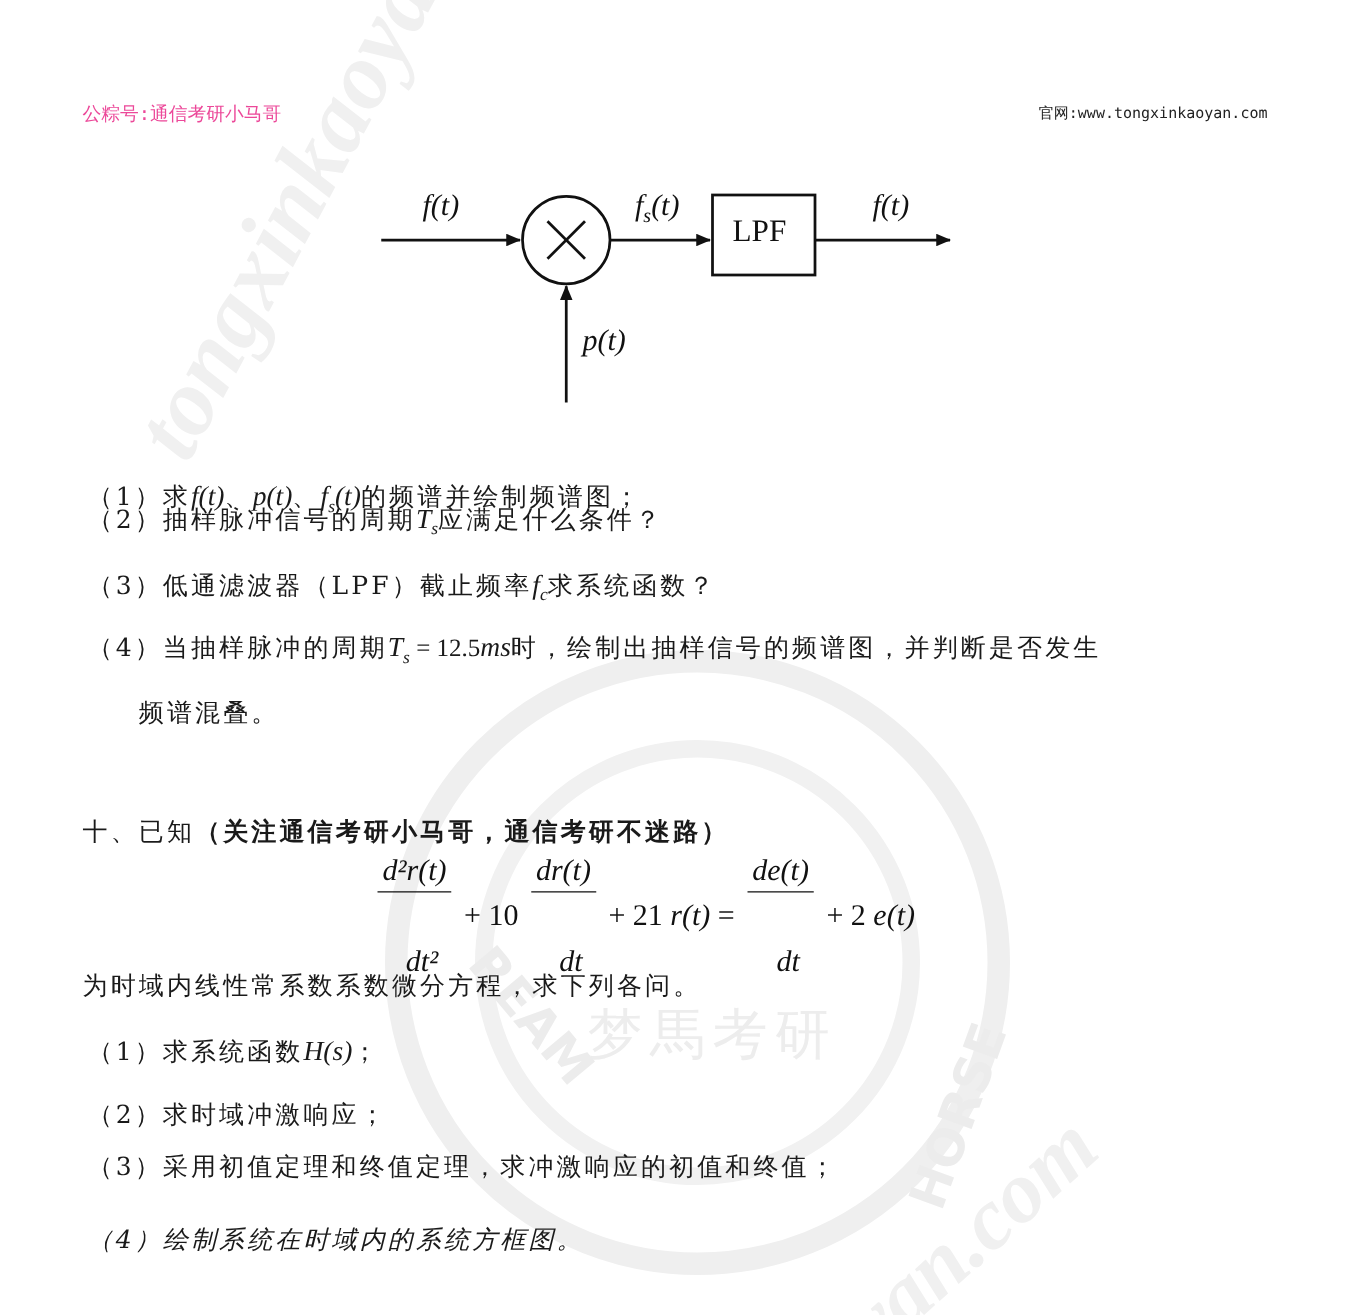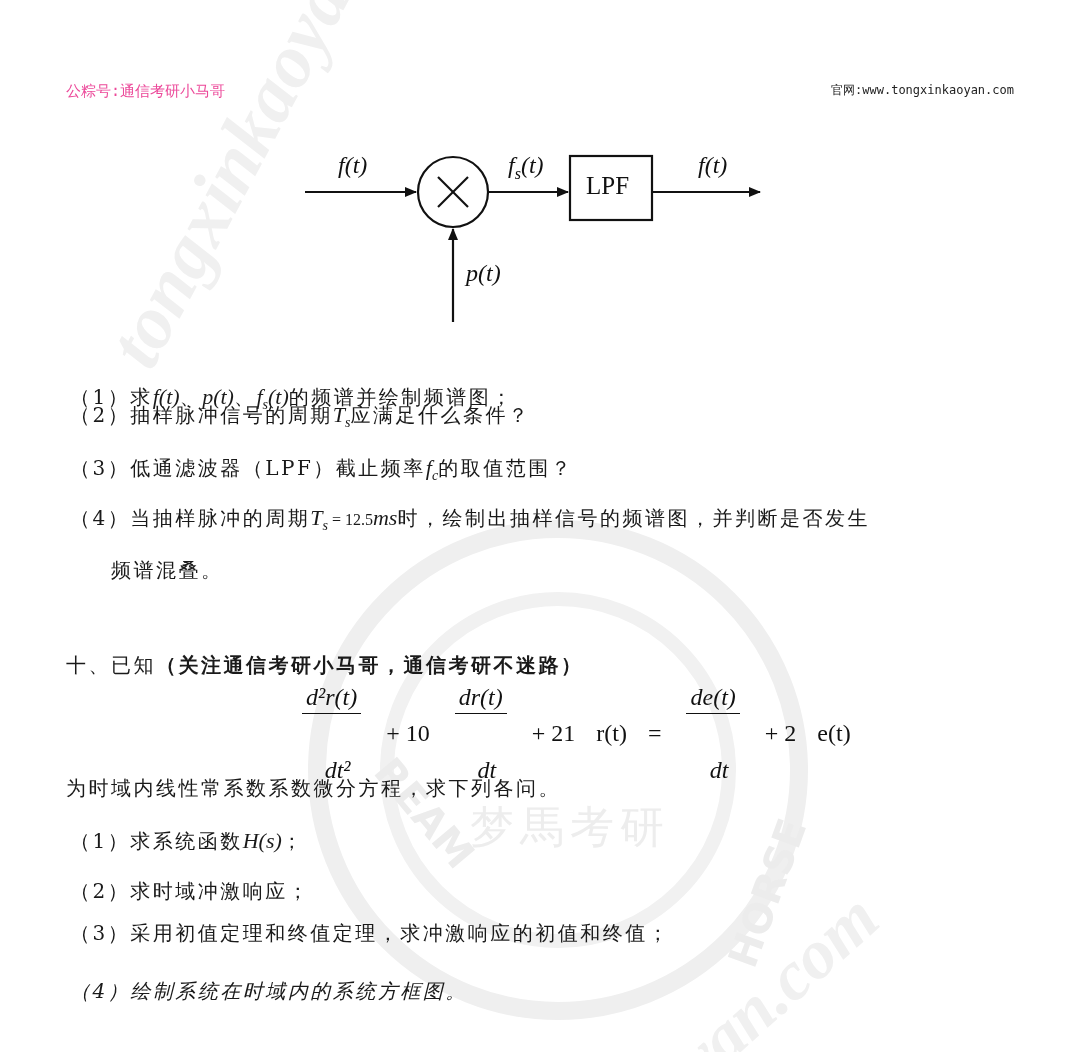--- a/index.html
+++ b/index.html
@@ -30,32 +30,32 @@
   .diagram svg { position: absolute; left: 0; top: 0; }
   .dlabel { position: absolute; font-family: "Liberation Serif", "DejaVu Serif", serif;
             font-style: italic; font-size: 24px; color: #111; }
   .dlabel sub { font-size: 16px; }
   .lpf-text { position: absolute; font-family: "Liberation Serif", "DejaVu Serif", serif;
               font-size: 25px; color: #111; }
 
   
   .line { position: absolute; left: 70px; font-size: 20px; letter-spacing: 2.5px; white-space: nowrap; color: #1a1a1a; }
   .math { font-family: "Liberation Serif", "DejaVu Serif", serif; font-style: italic; letter-spacing: 0; font-size: 22px; }
-  .math-up { font-family: "Liberation Serif", "DejaVu Serif", serif; font-style: normal; letter-spacing: 0; font-size: 16px; }
+  .math-up { font-family: "Liberation Serif", "DejaVu Serif", serif; font-style: normal; letter-spacing: 0; font-size: 20px; }
   .math sub { font-size: 14px; }
   .bold { font-weight: bold; }
 
   
   .equation { position: absolute; left: 298px; top: 700px; height: 66px; display: flex; align-items: center;
               font-family: "Liberation Serif", "DejaVu Serif", serif; font-size: 24px; color: #111; }
   .frac { display: inline-flex; flex-direction: column; align-items: center; margin: 0 4px; gap: 40px; }
   .frac .num { font-style: italic; padding: 0 4px 2px 4px; border-bottom: 1.5px solid #111; line-height: 28px; }
   .frac .den { font-style: italic; padding-top: 2px; line-height: 28px; margin-left: 12px; }
-  .eq-op { margin: 0 21px; font-style: normal; }
-  .eq-it { }
+  .eq-op { margin: 0 6px; font-style: normal; }
+  .eq-it { font-style: italic; }
 </style>
 </head>
 <body>
 
 <div class="wm wm-ring-outer"></div>
 <div class="wm wm-ring-inner"></div>
 <div class="wm wm-diag wm-diag-1">tongxinkaoyan.com</div>
 <div class="wm wm-diag wm-diag-2">yan.com</div>
 <div class="wm wm-cn" style="left:470px; top:798px;">梦馬考研</div>
 <div class="wm wm-letter" style="left:360px; top:790px; transform:rotate(50deg);">REAM</div>
@@ -93,21 +93,21 @@
   <div class="dlabel" style="left:176px; top:120px;">p(t)</div>
 </div>
 
 <div class="line" style="top:372px;margin-top:12px;">
   <span>（1）</span><span>求</span><span class="math">f(t)</span><span>、</span><span class="math">p(t)</span><span>、</span><span class="math"><span>f</span><sub>s</sub><span>(t)</span></span><span>的频谱并绘制频谱图；</span>
 </div>
 <div class="line" style="top:402px;">
   <span>（2）</span><span>抽样脉冲信号的周期</span><span class="math"><span>T</span><sub>s</sub></span><span>应满足什么条件？</span>
 </div>
 <div class="line" style="top:455px;">
-  <span>（3）</span><span>低通滤波器（LPF）截止频率</span><span class="math"><span>f</span><sub>c</sub></span><span>的取值范围？</span>
+  <span>（3）</span><span>低通滤波器（LPF）截止频率</span><span class="math"><span>f</span><sub>c</sub></span><span>求系统函数？</span>
 </div>
 <div class="line" style="top:505px;">
   <span>（4）</span><span>当抽样脉冲的周期</span><span class="math"><span>T</span><sub>s</sub></span><span class="math-up"> = 12.5</span><span class="math">ms</span><span>时，绘制出抽样信号的频谱图，并判断是否发生</span>
 </div>
 <div class="line" style="top:557px; left:66px;margin-left:45px;">频谱混叠。</div>
 
 <div class="line" style="top:652px; left:66px;">
   <span>十、已知</span><span class="bold">（关注通信考研小马哥，通信考研不迷路）</span>
 </div>
 

